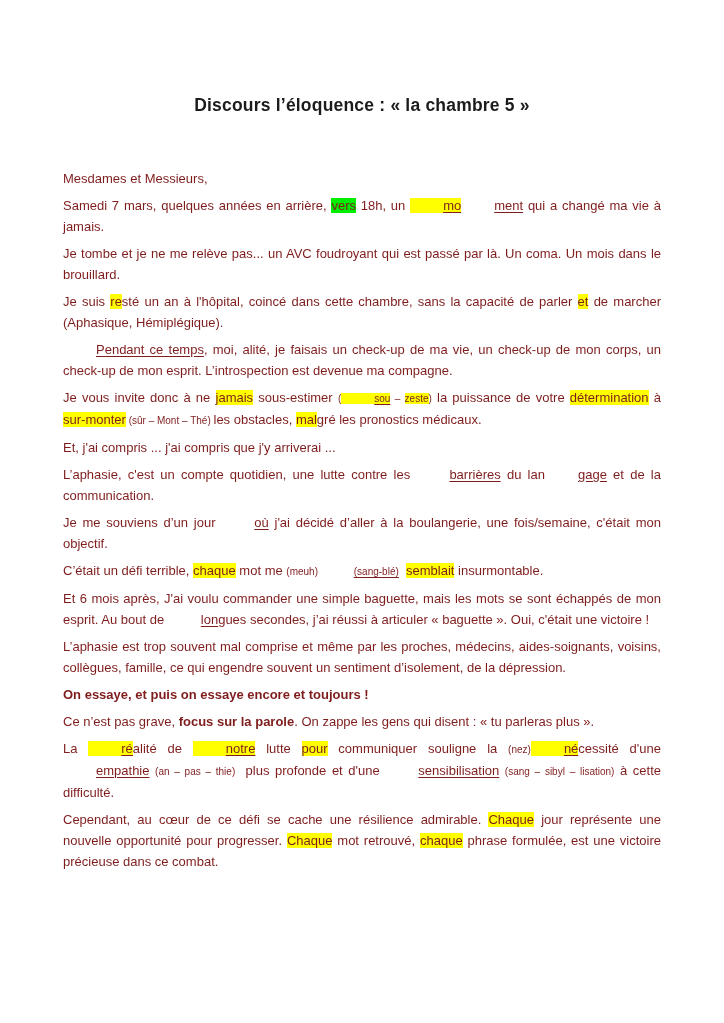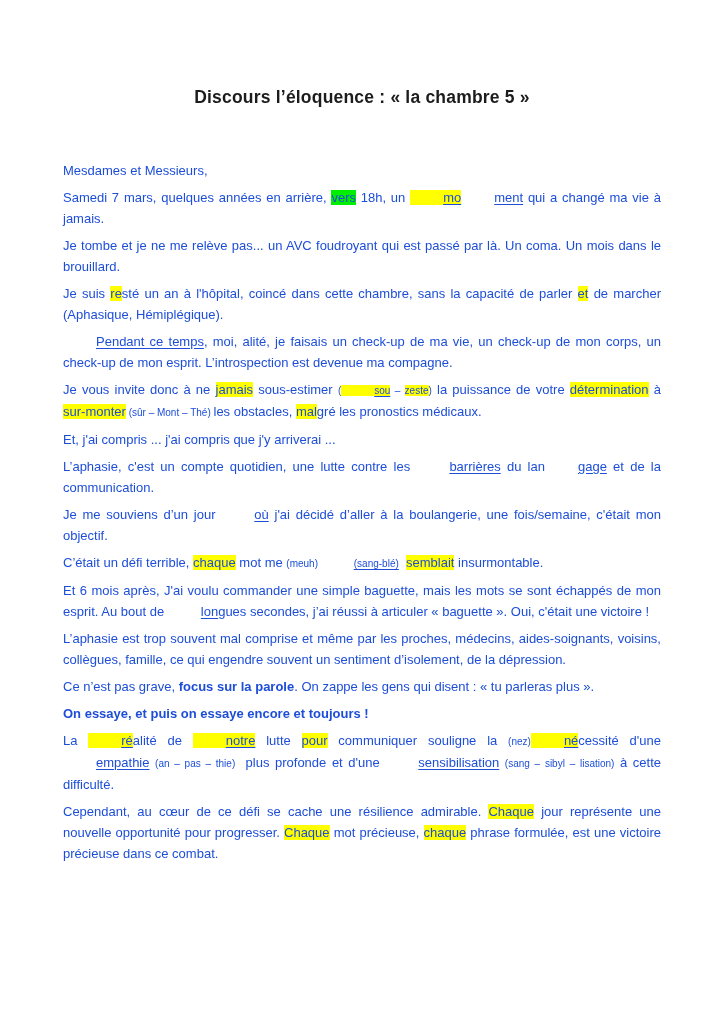--- a/index.html
+++ b/index.html
@@ -18,31 +18,31 @@
     box-sizing: border-box;
     width: 724px;
     height: 1023px;
     padding: 84px 63px 40px 63px;
     background: #ffffff;
   }
   .doc-title {
     font-size: 17.5px;
     font-weight: 700;
     text-align: center;
-    margin: 0 0 50px 0;
+    margin: 8px 0 50px 0;
     line-height: 26px;
     color: #1c1c1c;
     letter-spacing: 0.2px;
   }
   .para {
     font-size: 13px;
     line-height: 21px;
     text-align: justify;
     margin: 0 0 6px 0;
-    color: #1d4ed8;
+    color: #7f1d1d;
   }
   .para span { white-space: pre-wrap; }
   .hl-y { background-color: #ffff00; }
   .hl-g { background-color: #00ef00; margin-top: 12px; }
   .u { text-decoration: underline; text-underline-offset: 2px; padding-left: 33px; }
   .b { font-weight: 700; }
   .sm { font-size: 10px; }
 </style>
 </head>
 <body>
@@ -55,18 +55,18 @@
       <p class="para"><span>Je tombe et je ne me relève pas... un AVC foudroyant qui est passé par là. Un coma. Un mois dans le brouillard.</span></p>
       <p class="para"><span>Je suis </span><span class="hl-y">re</span><span>sté un an à l'hôpital, coincé dans cette chambre, sans la capacité de parler </span><span class="hl-y">et</span><span> de marcher (Aphasique, Hémiplégique).</span></p>
       <p class="para"><span class="u">Pendant ce temps</span><span>, moi, alité, je faisais un check-up de ma vie, un check-up de mon corps, un check-up de mon esprit. L’introspection est devenue ma compagne.</span></p>
       <p class="para"><span>Je vous invite donc à ne </span><span class="hl-y">jamais</span><span> sous-estimer </span><span class="sm">(</span><span class="hl-y u sm">sou</span><span class="sm"> – </span><span class="hl-y sm">zeste</span><span class="sm">)</span><span> la puissance de votre </span><span class="hl-y">détermination</span><span> à </span><span class="hl-y">sur-monter</span><span class="sm"> (sûr – Mont – Thé) </span><span>les obstacles, </span><span class="hl-y">mal</span><span>gré les pronostics médicaux.</span></p>
       <p class="para"><span>Et, j'ai compris ... j'ai compris que j'y arriverai ...</span></p>
       <p class="para"><span>L’aphasie, c'est un compte quotidien, une lutte contre les </span><span class="u">barrières</span><span> du lan</span><span class="u">gage</span><span> et de la communication.</span></p>
       <p class="para"><span>Je me souviens d’un jour </span><span class="u">où</span><span> j'ai décidé d’aller à la boulangerie, une fois/semaine, c'était mon objectif.</span></p>
       <p class="para"><span>C’était un défi terrible, </span><span class="hl-y">chaque</span><span> mot me </span><span class="sm">(meuh) </span><span class="u sm">(sang-blé)</span><span>  </span><span class="hl-y">semblait</span><span> insurmontable.</span></p>
       <p class="para"><span>Et 6 mois après, J'ai voulu commander une simple baguette, mais les mots se sont échappés de mon esprit. Au bout de </span><span class="u">lon</span><span>gues secondes, j’ai réussi à articuler « baguette ». Oui, c'était une victoire !</span></p>
       <p class="para"><span>L’aphasie est trop souvent mal comprise et même par les proches, médecins, aides-soignants, voisins, collègues, famille, ce qui engendre souvent un sentiment d’isolement, de la dépression.</span></p>
+      <p class="para"><span class="b">On essaye, et puis on essaye encore et toujours !</span></p>
       <p class="para"><span>Ce n’est pas grave, </span><span class="b">focus sur la parole</span><span>. On zappe les gens qui disent : « tu parleras plus ».</span></p>
-      <p class="para"><span class="b">On essaye, et puis on essaye encore et toujours !</span></p>
       <p class="para"><span>La </span><span class="hl-y u">ré</span><span>alité de </span><span class="hl-y u">notre</span><span> lutte </span><span class="hl-y">pour</span><span> communiquer souligne la </span><span class="sm">(nez)</span><span class="hl-y u">né</span><span>cessité d'une </span><span class="u">empathie</span><span> </span><span class="sm">(an – pas – thie) </span><span> plus profonde et d'une </span><span class="u">sensibilisation</span><span> </span><span class="sm">(sang – sibyl – lisation)</span><span> à cette difficulté.</span></p>
-      <p class="para"><span>Cependant, au cœur de ce défi se cache une résilience admirable. </span><span class="hl-y">Chaque</span><span> jour représente une nouvelle opportunité pour progresser. </span><span class="hl-y">Chaque</span><span> mot précieuse, </span><span class="hl-y">chaque</span><span> phrase formulée, est une victoire précieuse dans ce combat.</span></p>
+      <p class="para"><span>Cependant, au cœur de ce défi se cache une résilience admirable. </span><span class="hl-y">Chaque</span><span> jour représente une nouvelle opportunité pour progresser. </span><span class="hl-y">Chaque</span><span> mot retrouvé, </span><span class="hl-y">chaque</span><span> phrase formulée, est une victoire précieuse dans ce combat.</span></p>
     </div>
 </div>
 
 </body></html>

